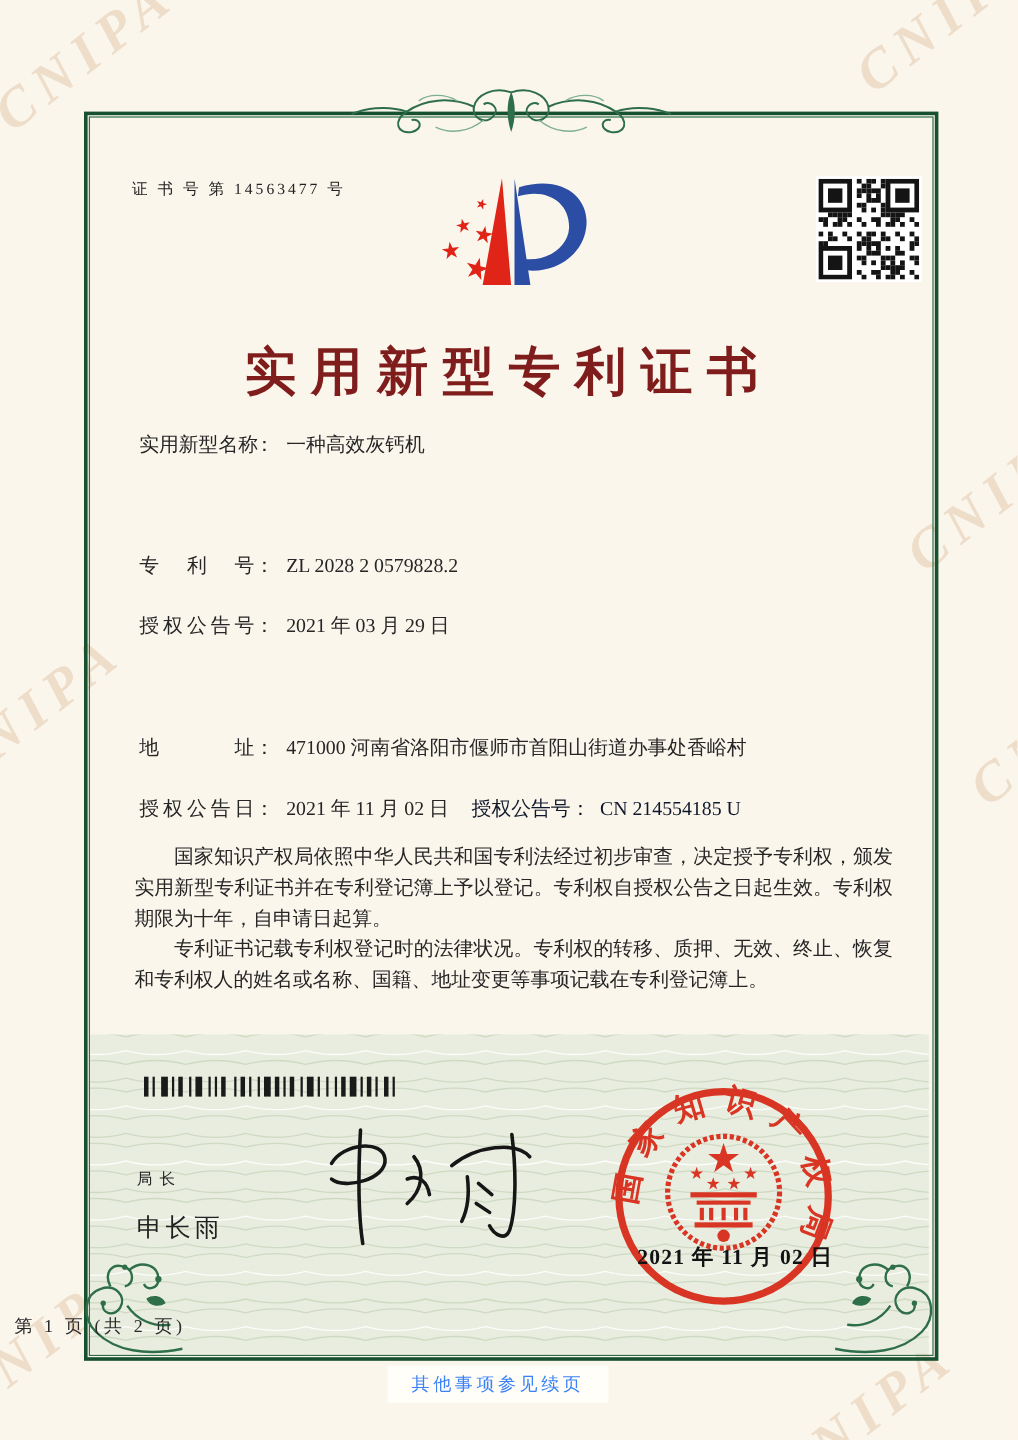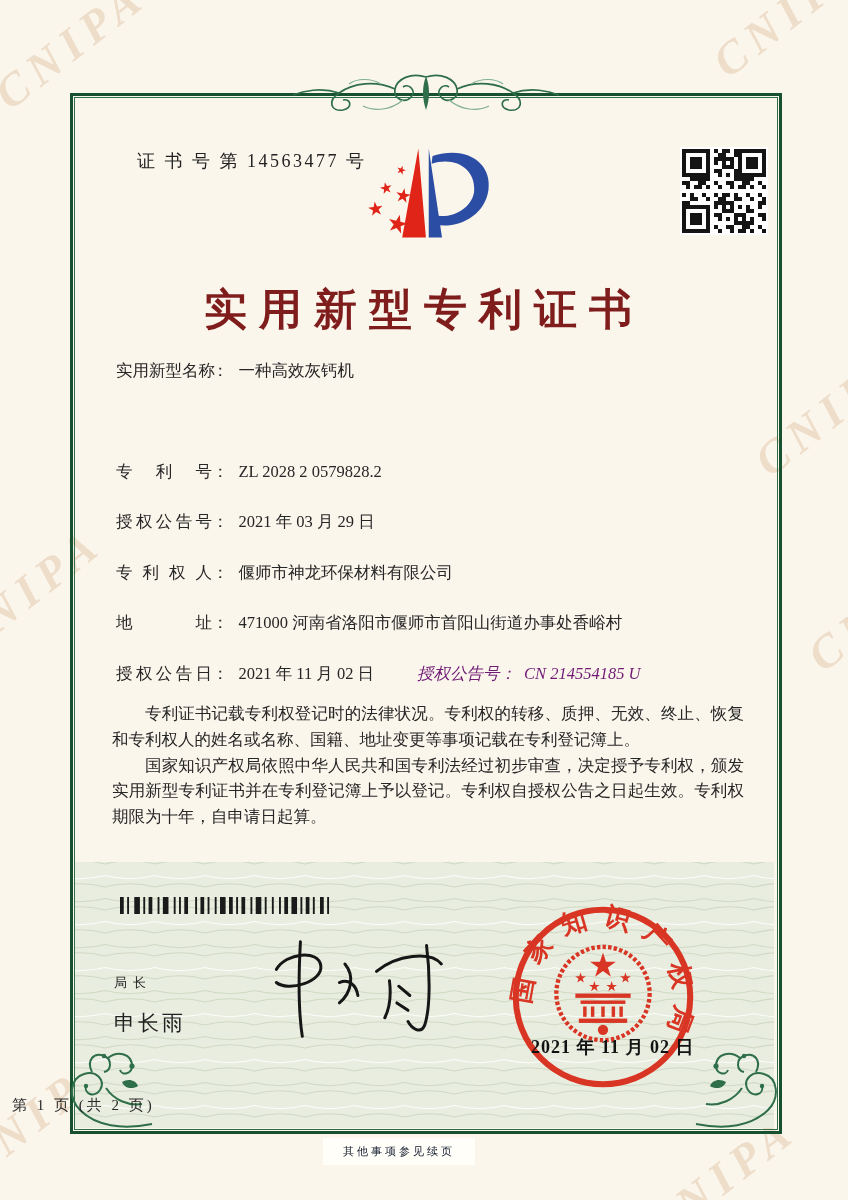--- a/index.html
+++ b/index.html
@@ -20,54 +20,54 @@
   
   .band{position:absolute;left:75px;top:862px;width:699px;height:266px;
         background:#e9eddf;z-index:2;}
   .band svg{position:absolute;inset:0;width:100%;height:100%;}
 
   .ornament-top{position:absolute;left:291px;top:70px;width:270px;height:48px;z-index:4;}
   .flourish{position:absolute;width:92px;height:88px;z-index:4;}
   .flourish.left{left:62px;top:1048px;}
   .flourish.right{left:694px;top:1048px;transform:scaleX(-1);}
 
-  .cert-no{position:absolute;left:110px;top:149px;font-size:18px;letter-spacing:2.5px;z-index:5;margin-left:27px;}
+  .cert-no{position:absolute;left:110px;top:149px;font-size:13px;letter-spacing:2.5px;z-index:5;}
   .logo{position:absolute;left:334px;top:140px;width:180px;height:106px;z-index:5;}
   .qr{position:absolute;left:680px;top:147px;width:84px;height:84px;background:#fff;
       padding:2px;z-index:5;}
   .qr svg{width:100%;height:100%;display:block;}
 
   .title{position:absolute;left:0;right:0;top:252px;text-align:center;font-size:43px;
          font-weight:700;letter-spacing:12px;color:#7f1d1d;z-index:5;}
 
   .row{position:absolute;left:116px;font-size:16.5px;z-index:5;white-space:nowrap;color:#262626;}
   .row .flabel{display:inline-block;width:96px;text-align:justify;text-align-last:justify;}
   .row .colon{margin-right:10px;}
-  .row2{position:absolute;left:417px;font-size:16.5px;z-index:5;white-space:nowrap;color:#701a75;font-style:italic;}
+  .row2{position:absolute;left:393px;font-size:16.5px;z-index:5;white-space:nowrap;color:#0f172a;}
   .row2 .colon{margin-right:8px;}
 
   .paras{position:absolute;left:112px;top:701px;width:632px;z-index:5;
          font-size:16.5px;line-height:25.8px;text-align:justify;color:#262626;}
   .paras p{margin:0;text-indent:2em;}
 
   .barcode{position:absolute;left:120px;top:897px;width:216px;height:17px;z-index:5;}
   .barcode svg{width:100%;height:100%;display:block;}
 
   .director-label{position:absolute;left:114px;top:974px;font-size:13px;letter-spacing:6px;z-index:5;}
   .director-name{position:absolute;left:114px;top:1009px;font-size:21px;letter-spacing:3px;z-index:5;}
   .sig{position:absolute;left:248px;top:938px;width:205px;height:102px;z-index:5;}
 
   .seal{position:absolute;left:508px;top:902px;width:190px;height:190px;z-index:5;opacity:.95;}
   .seal-date{position:absolute;left:531px;top:1035px;font-size:18px;font-weight:600;
              letter-spacing:1px;color:#121212;z-index:6;white-space:nowrap;}
 
   .page-info{position:absolute;left:0;right:0;top:1096px;text-align:left;font-size:15px;
              letter-spacing:3px;z-index:5;color:#2a2a2a;margin-left:12px;}
   .foot-note{position:absolute;left:323px;top:1138px;background:#fffef9;padding:6px 20px;
-             font-size:11px;letter-spacing:3px;z-index:5;color:#0f172a;}
+             font-size:15px;letter-spacing:3px;z-index:5;color:#3b82f6;}
 </style>
 </head>
 <body>
 
 <div class="page">
 
   <div class="wm" style="left:-18px;top:18px;">CNIPA</div>
   <div class="wm" style="left:700px;top:-14px;">CNIPA</div>
   <div class="wm" style="left:742px;top:385px;">CNIPA</div>
   <div class="wm" style="left:-62px;top:565px;">CNIPA</div>
@@ -314,36 +314,33 @@
 
   <div class="row" style="top:360px;">
     <span class="flabel">实用新型名称</span><span class="colon">：</span><span>一种高效灰钙机</span>
   </div>
   <div class="row" style="top:461px;">
     <span class="flabel">专利号</span><span class="colon">：</span><span>ZL 2028 2 0579828.2</span>
   </div>
   <div class="row" style="top:511px;">
     <span class="flabel">授权公告号</span><span class="colon">：</span><span>2021 年 03 月 29 日</span>
   </div>
-  <div class="row" style="top:562px;">
-    <span class="flabel">专利权人</span><span class="colon">：</span><span>偃师市神龙环保材料有限公司</span>
-  </div>
   <div class="row" style="top:612px;">
     <span class="flabel">地址</span><span class="colon">：</span><span>471000 河南省洛阳市偃师市首阳山街道办事处香峪村</span>
   </div>
   <div class="row" style="top:663px;">
     <span class="flabel">授权公告日</span><span class="colon">：</span><span>2021 年 11 月 02 日</span>
   </div>
   <div class="row2" style="top:663px;">
     <span>授权公告号</span><span class="colon">：</span><span>CN 214554185 U</span>
   </div>
 
   <div class="paras">
+    <p>国家知识产权局依照中华人民共和国专利法经过初步审查，决定授予专利权，颁发实用新型专利证书并在专利登记簿上予以登记。专利权自授权公告之日起生效。专利权期限为十年，自申请日起算。</p>
     <p>专利证书记载专利权登记时的法律状况。专利权的转移、质押、无效、终止、恢复和专利权人的姓名或名称、国籍、地址变更等事项记载在专利登记簿上。</p>
-    <p>国家知识产权局依照中华人民共和国专利法经过初步审查，决定授予专利权，颁发实用新型专利证书并在专利登记簿上予以登记。专利权自授权公告之日起生效。专利权期限为十年，自申请日起算。</p>
   </div>
 
   <div class="barcode">
     <svg id="barcode-svg" preserveAspectRatio="none" viewBox="0 0 254 20">
         <rect x="0.0" y="0" width="4.4" height="20" fill="#1a1a1a"></rect>
         <rect x="8.4" y="0" width="2.2" height="20" fill="#1a1a1a"></rect>
         <rect x="16.8" y="0" width="6.6" height="20" fill="#1a1a1a"></rect>
         <rect x="27.4" y="0" width="2.2" height="20" fill="#1a1a1a"></rect>
         <rect x="33.6" y="0" width="4.4" height="20" fill="#1a1a1a"></rect>
         <rect x="44.2" y="0" width="2.2" height="20" fill="#1a1a1a"></rect>

